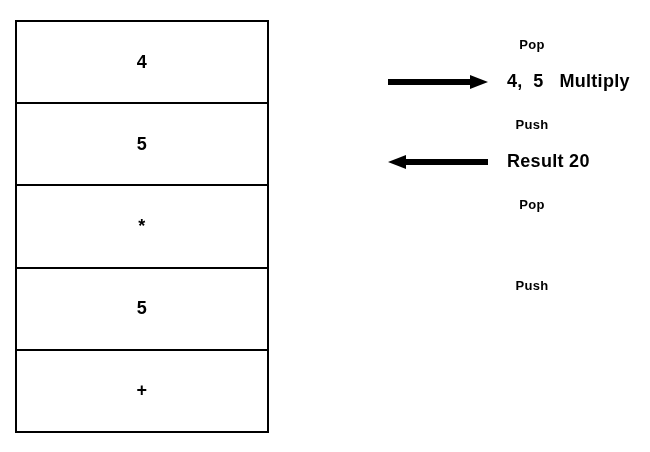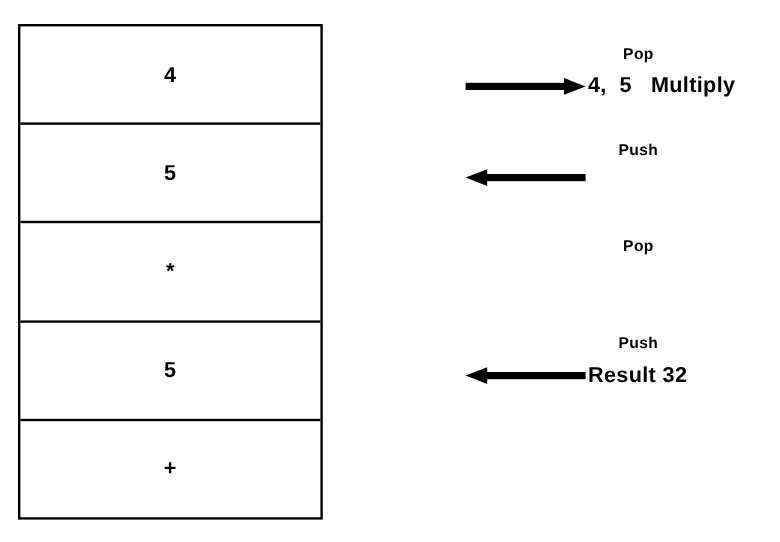--- a/index.html
+++ b/index.html
@@ -46,22 +46,22 @@
     margin-left: 30px;
     font-weight: bold;
     font-size: 13px;
     height: 16px;
     line-height: 16px;
     letter-spacing: 0.3px;
   }
   .op-line {
     display: flex;
     align-items: center;
-    gap: 2px;
-    margin-top: 8px;
+    gap: 19px;
+    margin-top: 18px;
   }
   .arrow {
     position: relative;
     width: 100px; height: 14px;
     flex: 0 0 100px;
   }
   .arrow .shaft {
     position: absolute;
     top: 4px; height: 6px;
     background: #000;
@@ -121,29 +121,23 @@
   </div>
 </div>
 
 <div class="op-row" style="top:117px">
   <div class="op-label">Push</div>
   <div class="op-line">
     <div class="arrow left">
       <div class="shaft"></div>
       <div class="head"></div>
     </div>
+    <div class="op-text">Result 20</div>
   </div>
 </div>
 
 <div class="op-row" style="top:197px">
   <div class="op-label">Pop</div>
 </div>
 
 <div class="op-row" style="top:278px">
   <div class="op-label">Push</div>
-  <div class="op-line">
-    <div class="arrow left">
-      <div class="shaft"></div>
-      <div class="head"></div>
-    </div>
-    <div class="op-text">Result 32</div>
-  </div>
 </div>
 
 </body></html>

